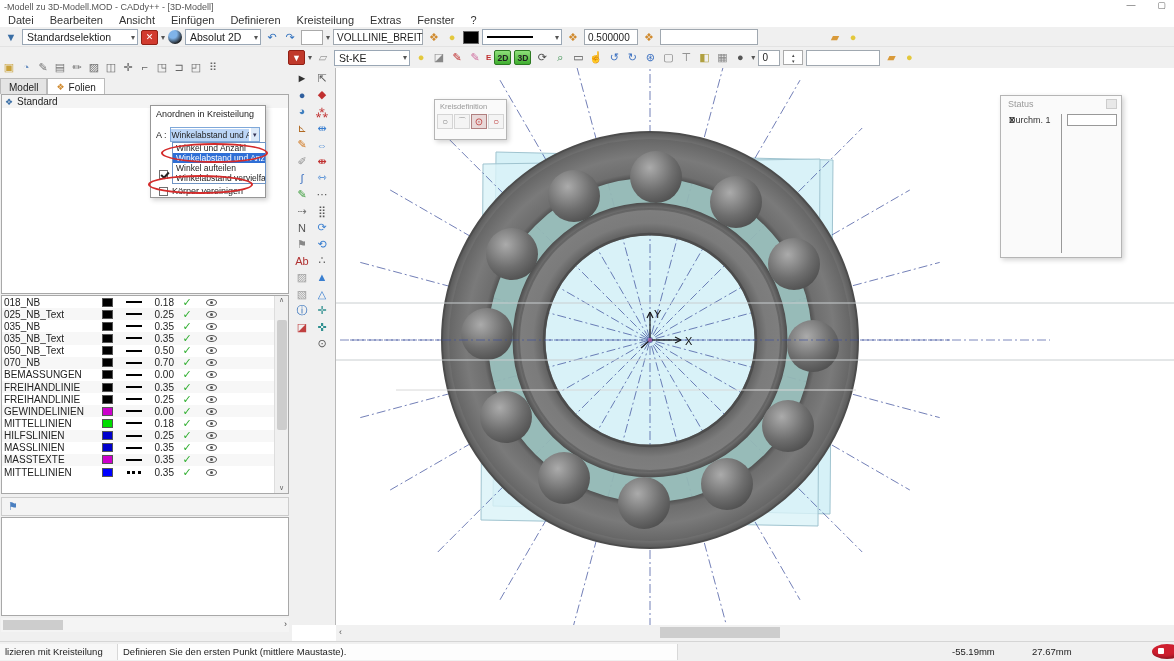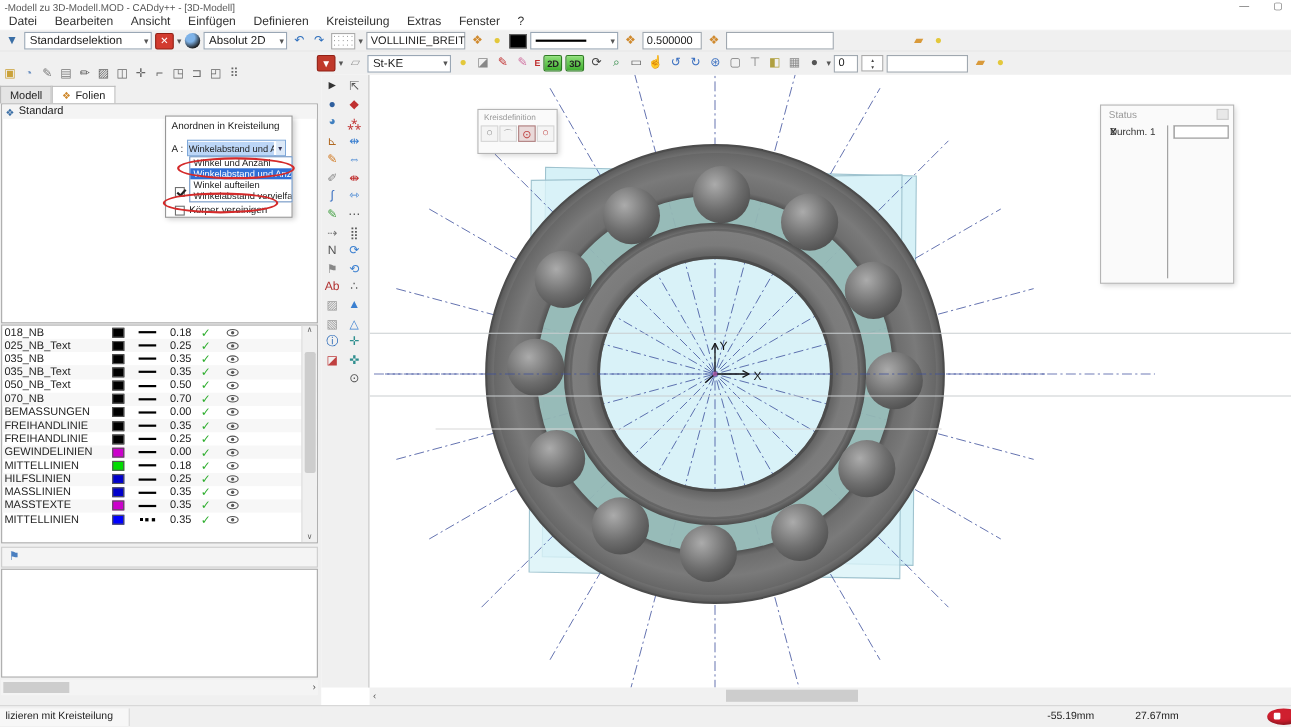--- a/index.html
+++ b/index.html
@@ -747,16 +747,17 @@
 <div class="opt">Winkel und Anzahl</div>
     <div class="opt sel">Winkelabstand und Anzahl</div>
     <div class="opt">Winkel aufteilen</div>
     <div class="opt">Winkelabstand vervielfach</div>
   </div>
 <div class="redellipse" id="re1"></div>
 <div class="redellipse" id="re2"></div>
 
 <div id="statusbar" class="abs">
   <div class="sbcell" id="sb1">lizieren mit Kreisteilung</div>
+  <div class="sbcell" id="sb2">Definieren Sie den ersten Punkt (mittlere Maustaste).</div>
 </div>
 <div id="sbx" class="abs" style="top:646px;font-size:9.5px">-55.19mm</div>
 <div id="sby" class="abs" style="top:646px;font-size:9.5px">27.67mm</div>
 <div id="sblogo"></div>
 
 </body></html>

